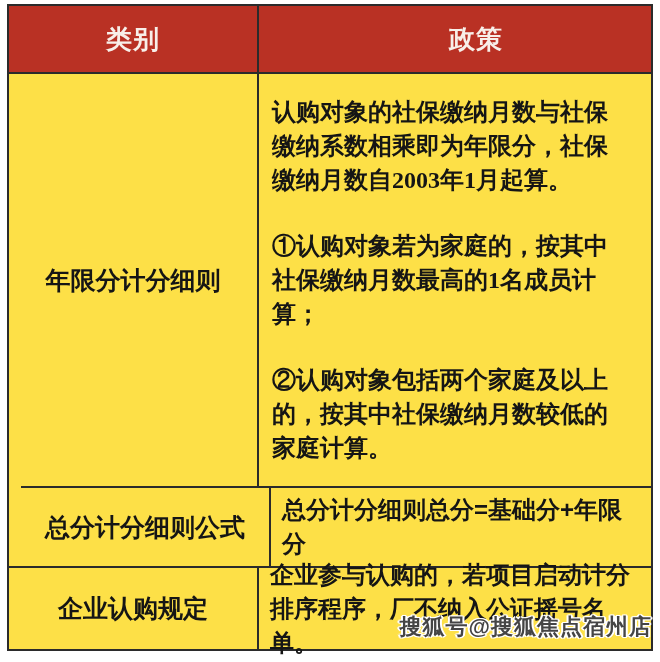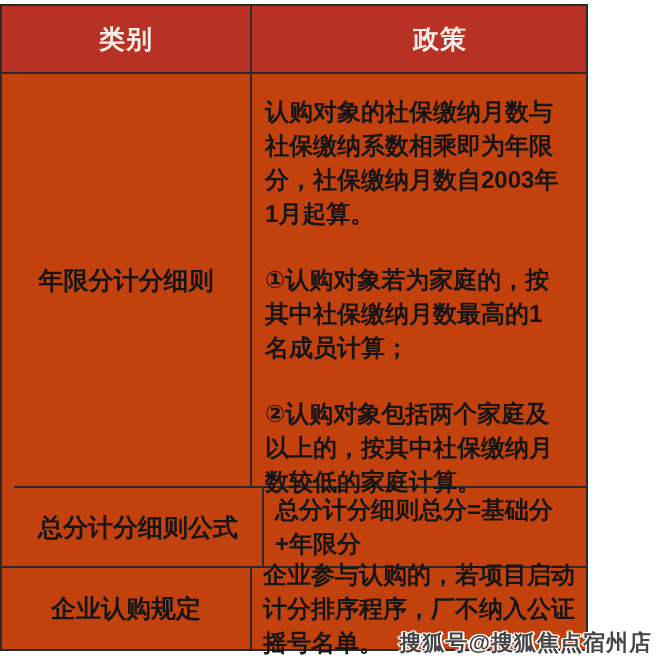--- a/index.html
+++ b/index.html
@@ -17,24 +17,24 @@
     font-family: "Liberation Sans", "DejaVu Sans", sans-serif;
     overflow: hidden;
   }
   .page {
     position: relative;
     width: 660px; height: 662px;
     background: var(--page-bg);
   }
   .policy-table {
     position: absolute;
-    left: 0; top: 4px;
-    width: 588px;
+    left: 7px; top: 4px;
+    width: 646px;
     border: 2px solid var(--border);
-    background: #c2410c;
+    background: #fde047;
   }
   .trow { display: flex; align-items: stretch; }
   .trow + .trow { border-top: 2px solid var(--border); }
   .cell-left {
     width: 248px; flex: none;
     display: flex; align-items: center; justify-content: center;
     text-align: left;
     font-weight: bold;
     color: var(--body-text);
     font-size: 25px;
@@ -53,30 +53,30 @@
   .thead .cell-right {
     color: var(--header-text);
     font-size: 26px;
     letter-spacing: 1px;
     display: flex; align-items: center; justify-content: center;
     text-align: center;
   }
   .row-year  { height: 414px; }
   .row-total { height: 80px; margin-left: 12px; }
   .row-ent   { height: 83px; }
-  .row-year .cell-right { padding: 21px 24px 0 13px; }
+  .row-year .cell-right { padding: 21px 24px 0 13px; font-family: Liberation Serif, serif; }
   .row-year .cell-right p { margin-bottom: 32px; }
   .row-total .cell-right,
   .row-ent .cell-right {
     display: flex; flex-direction: column; justify-content: center;
     padding: 0 8px 0 11px;
   }
   .watermark {
     position: absolute;
-    right: 8px; bottom: 4px;
+    right: 8px; bottom: 20px;
     font-size: 22px;
     font-weight: bold;
     letter-spacing: 1px;
     color: var(--watermark-text);
     text-shadow:
       -1px -1px 0 #ffffff, 1px -1px 0 #ffffff,
       -1px  1px 0 #ffffff, 1px  1px 0 #ffffff,
       -2px  0   0 #ffffff, 2px  0   0 #ffffff;
     white-space: nowrap;
   }

